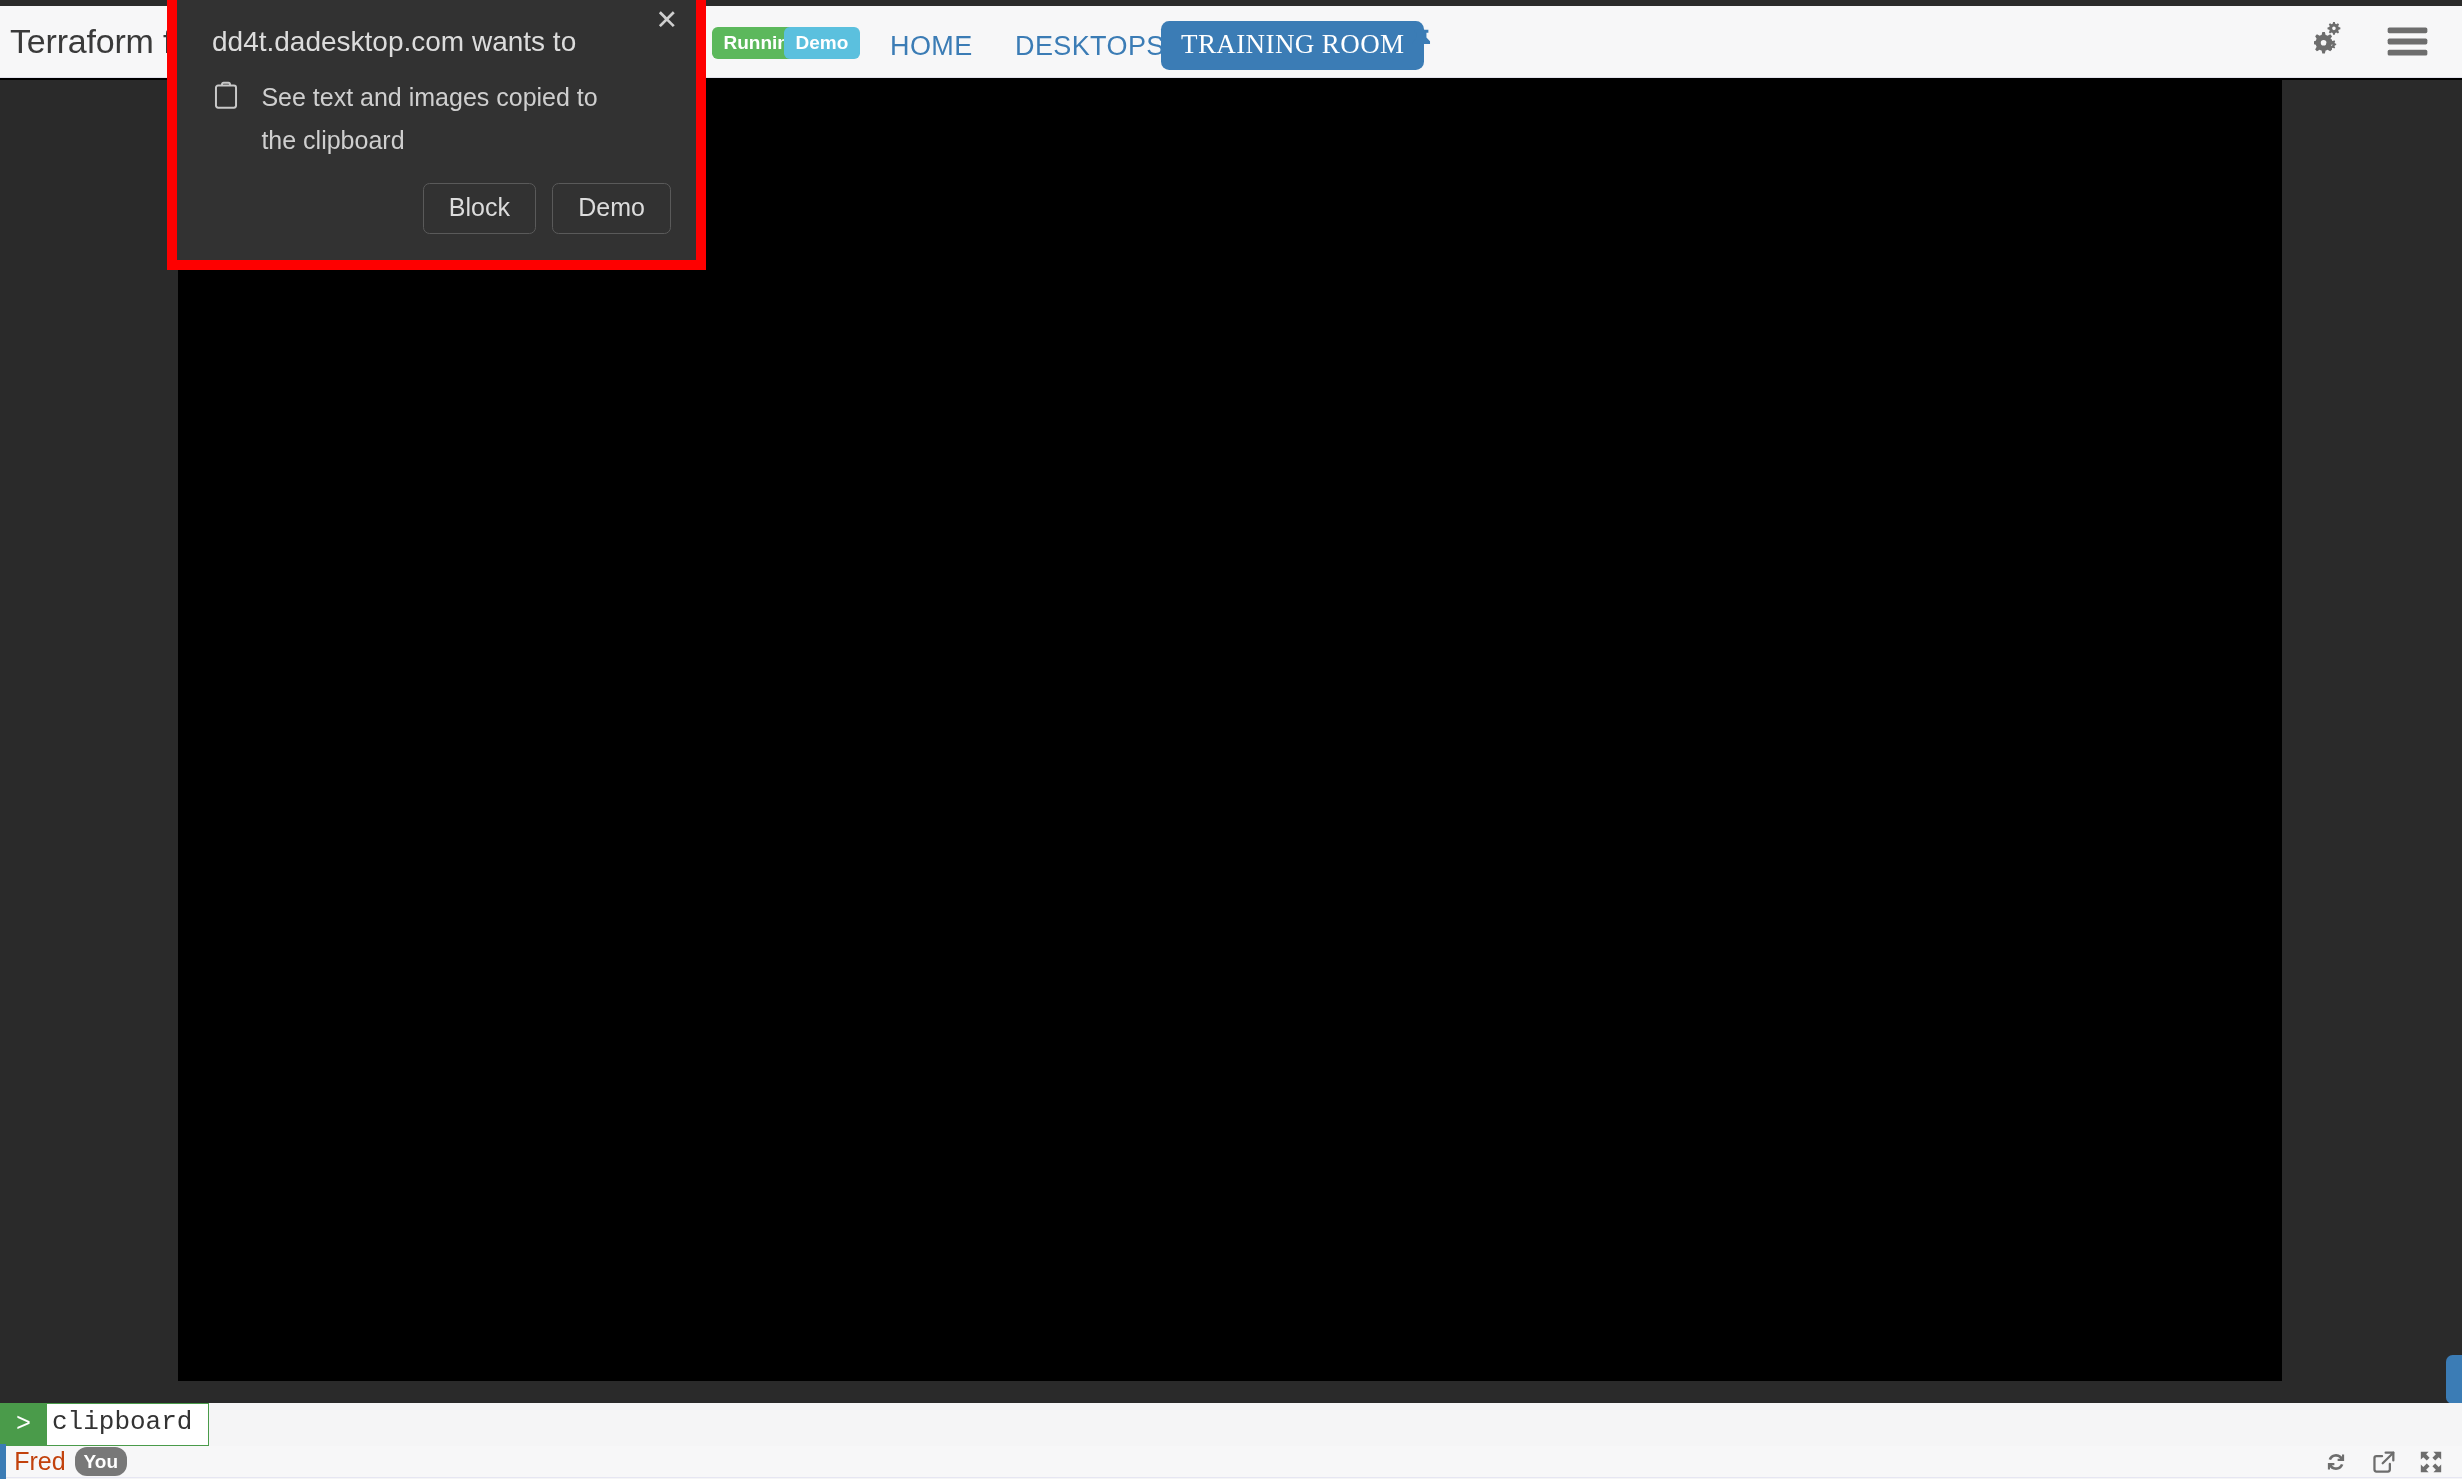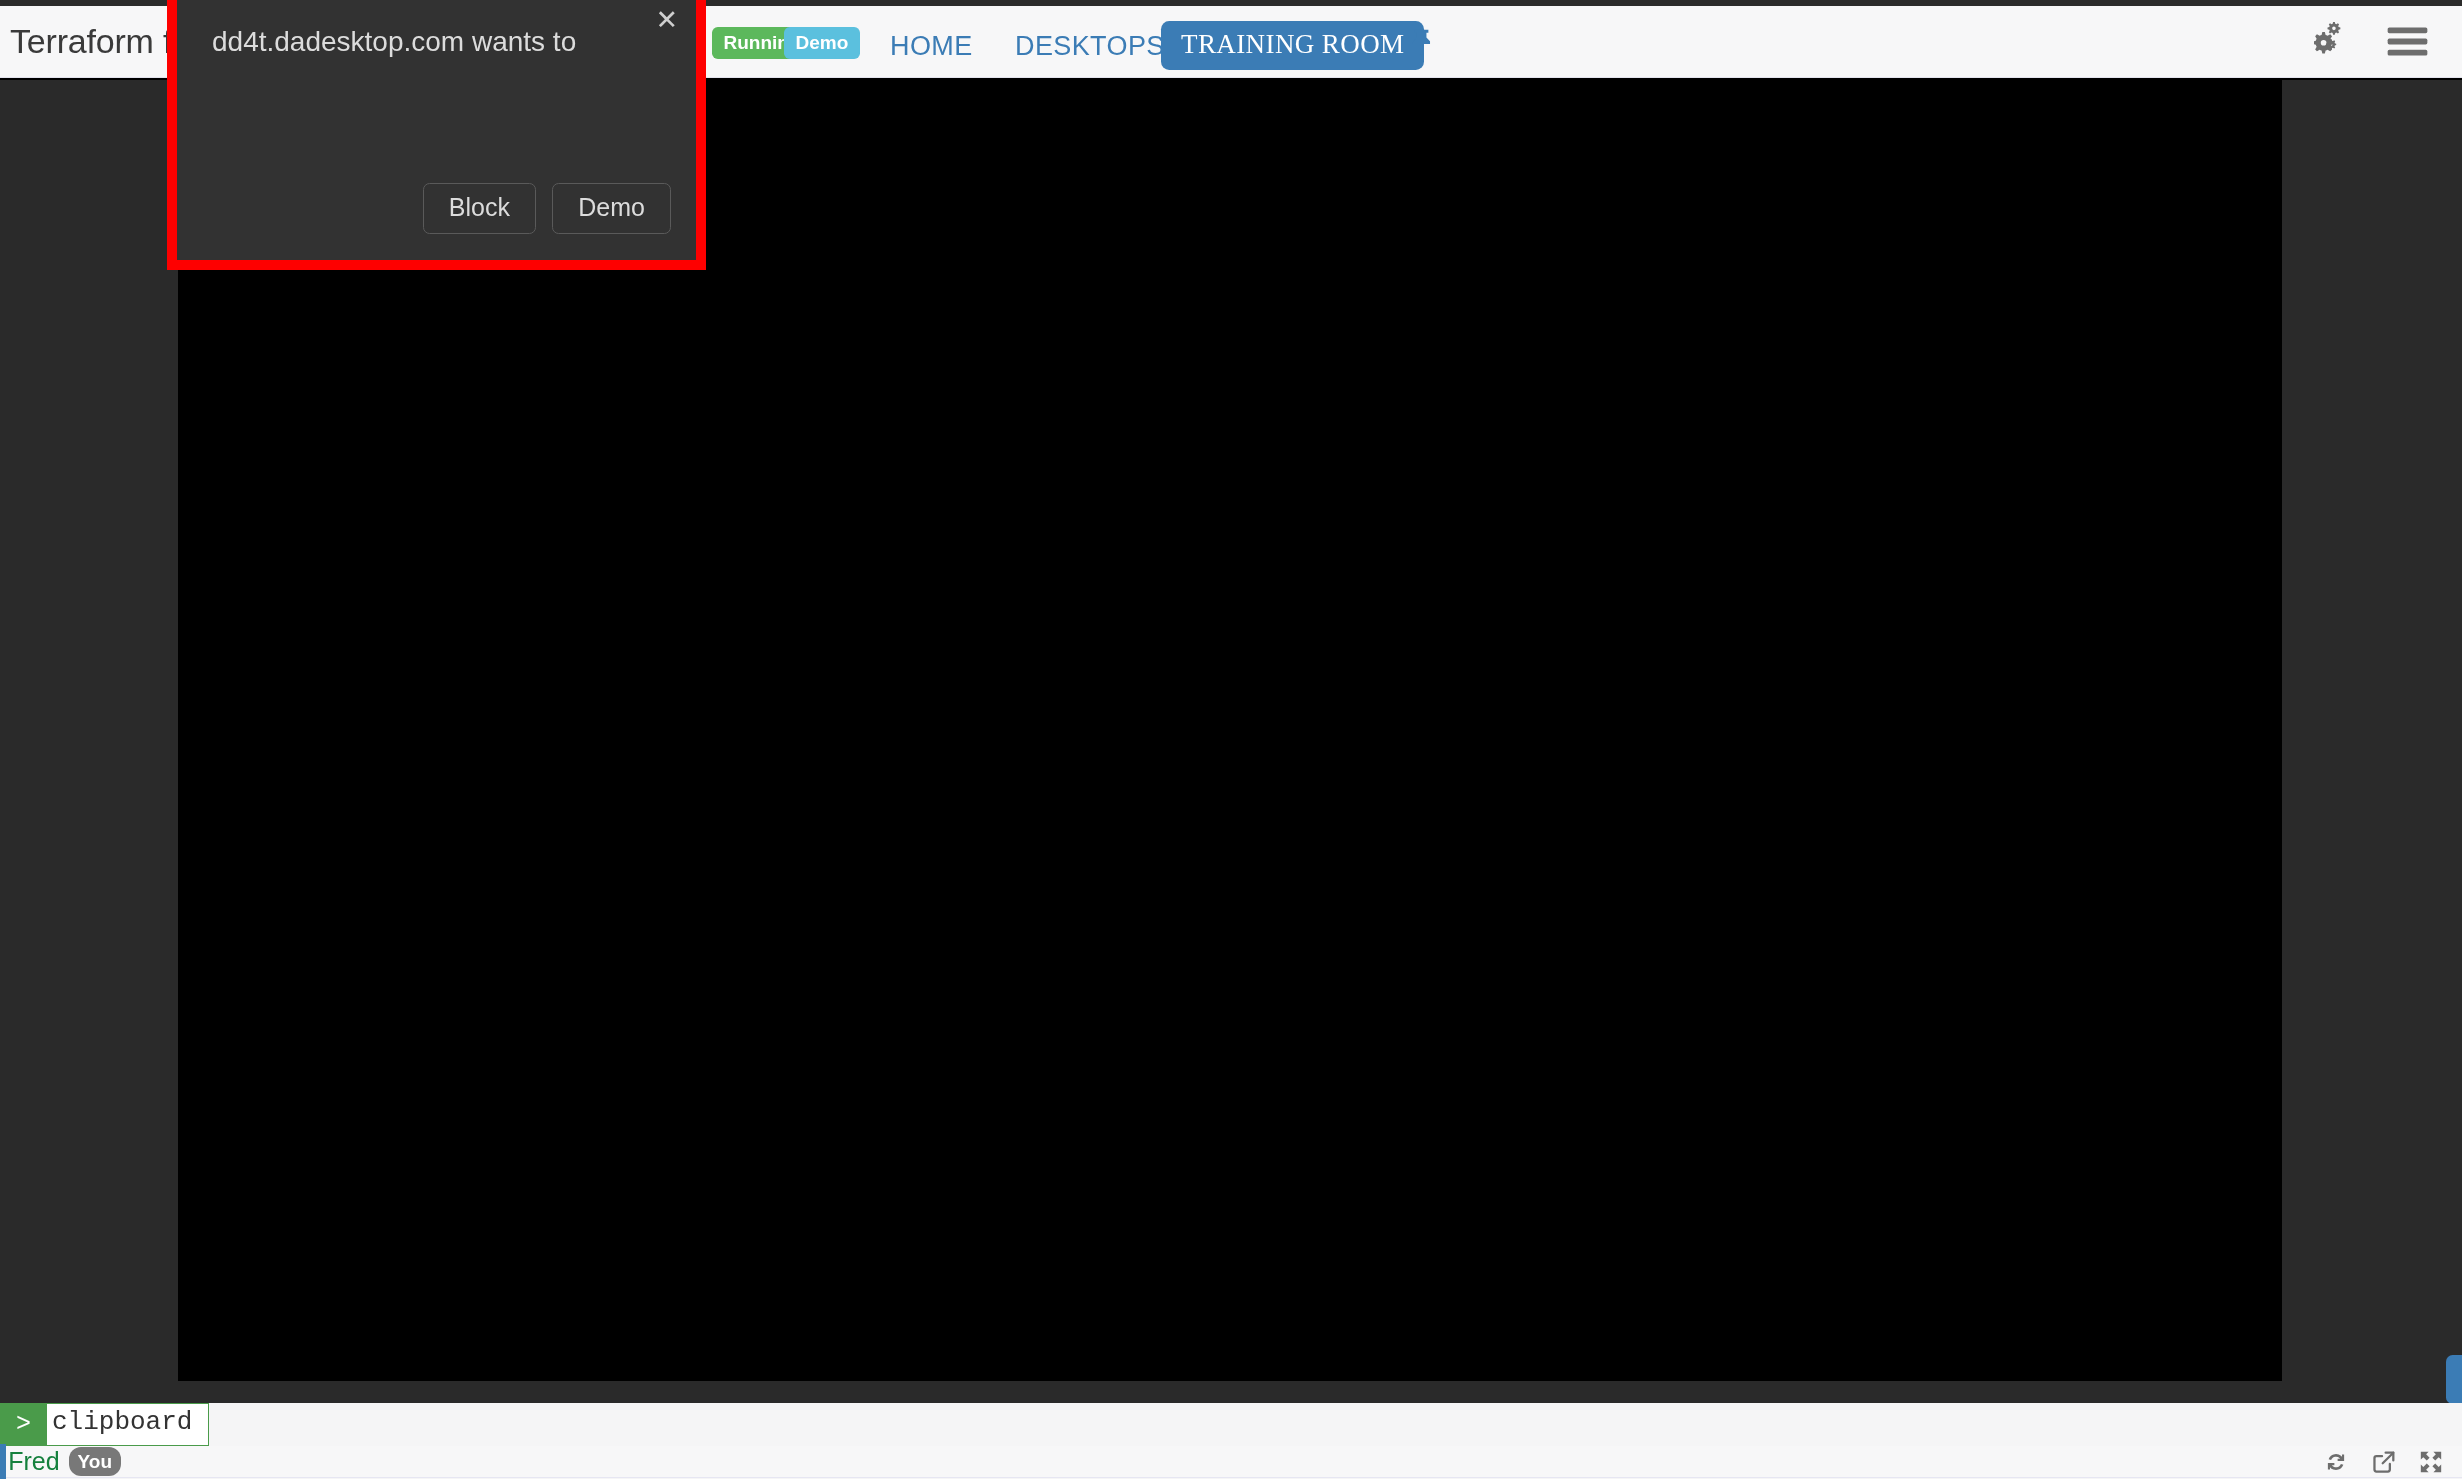--- a/index.html
+++ b/index.html
@@ -162,23 +162,24 @@
     align-items: center;
   }
   .user-accent {
     position: absolute;
     left: 0; top: -1.6px;
     width: 5.8px; height: 36px;
     background: #3b7cb5;
   }
   .user-name {
     font-size: 25px;
-    color: #15803d;
+    color: #c2410c;
     padding-left: 8.2px;
     white-space: nowrap;
+    margin-left: 6px;
   }
   .you-badge {
     margin-left: 9px;
     background: #787878;
     color: #ffffff;
     font-size: 19px;
     font-weight: 700;
     border-radius: 12px;
     padding: 4.1px 9px 5px 9px;
     line-height: 1;
@@ -346,20 +347,29 @@
       </span>
     </span>
   </div>
 </div>
 
 <div class="perm-wrap">
   <div class="perm-dialog">
     <div class="perm-close">✕</div>
     <div class="perm-title">dd4t.dadesktop.com wants to</div>
 
+    <div class="perm-body">
+      <span style="flex:0 0 auto;padding-top:5px;">
+        <svg width="28" height="31" viewBox="0 0 24 26" fill="none" stroke="#c9c9c9" stroke-width="1.7" stroke-linejoin="round">
+          <rect x="3.4" y="3.6" width="17.2" height="19.0" rx="1.8"></rect>
+          <path d="M8.6 3.6 V2.6 a1.3 1.3 0 0 1 1.3 -1.3 h4.2 a1.3 1.3 0 0 1 1.3 1.3 v1.0"></path>
+        </svg>
+      </span>
+      <span class="perm-text">See text and images copied to the clipboard</span>
+    </div>
 
     <div class="perm-actions">
       <button class="perm-btn">Block</button>
       <button class="perm-btn">Demo</button>
     </div>
   </div>
 </div>
 
 
 </body></html>

